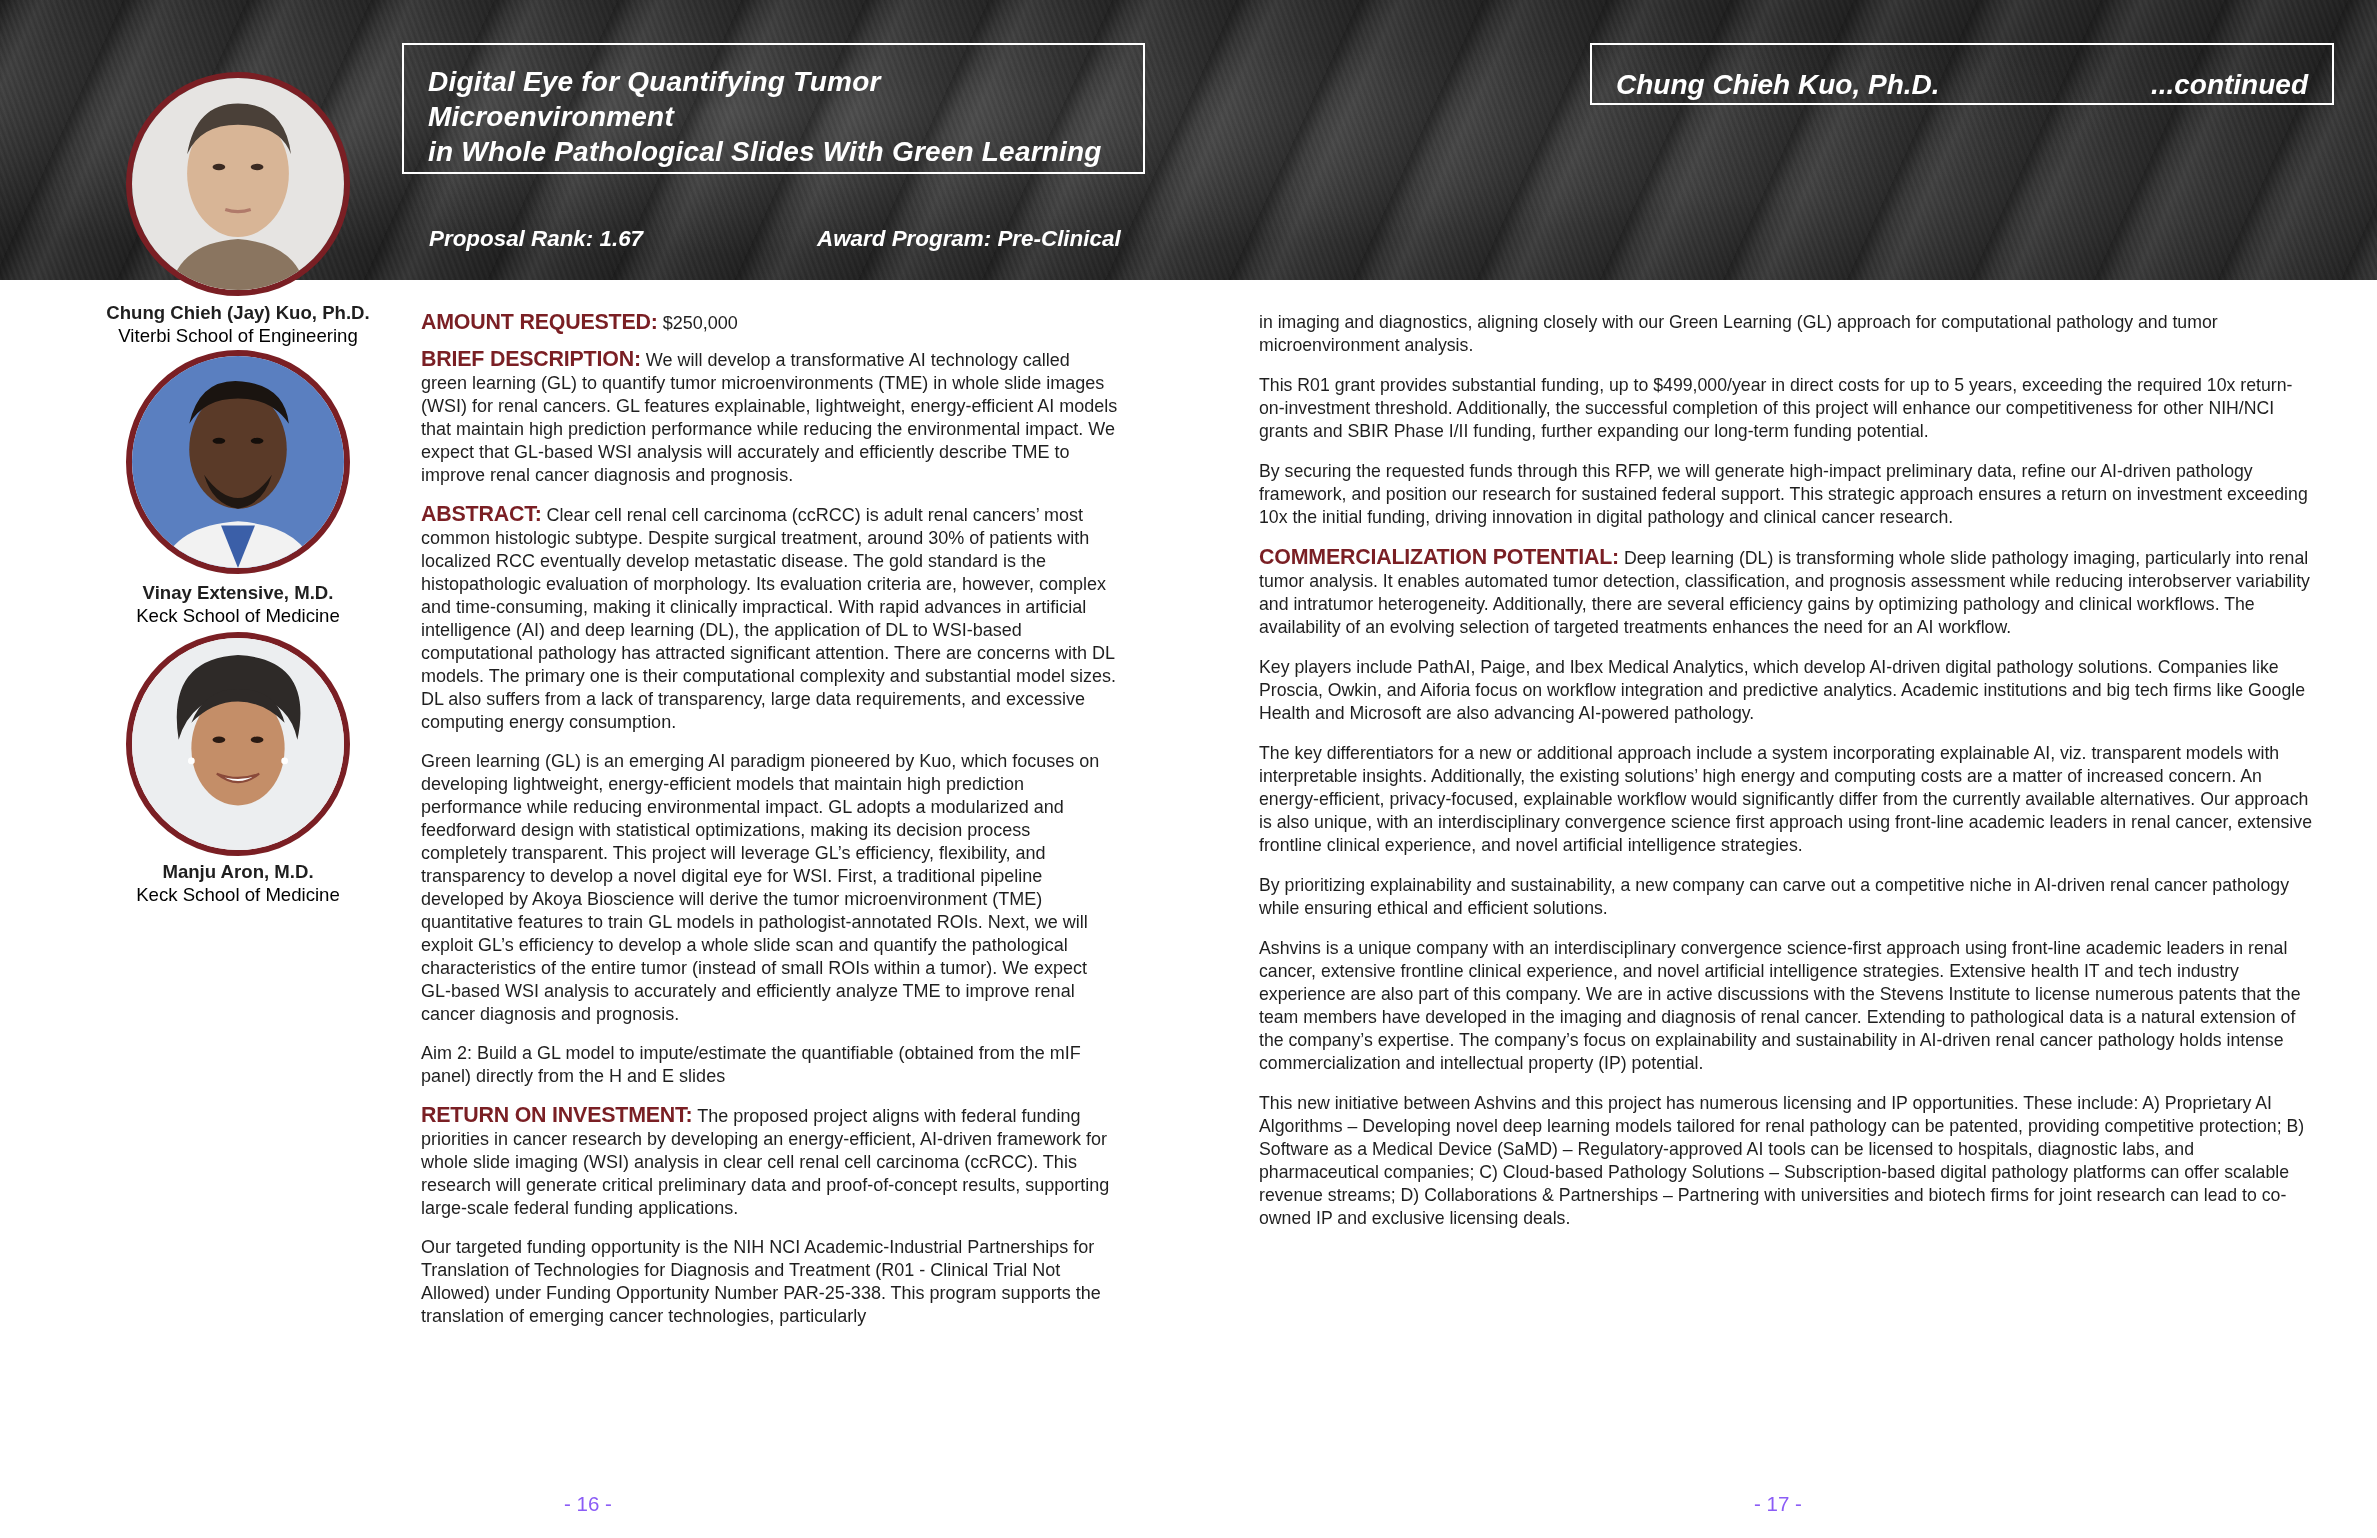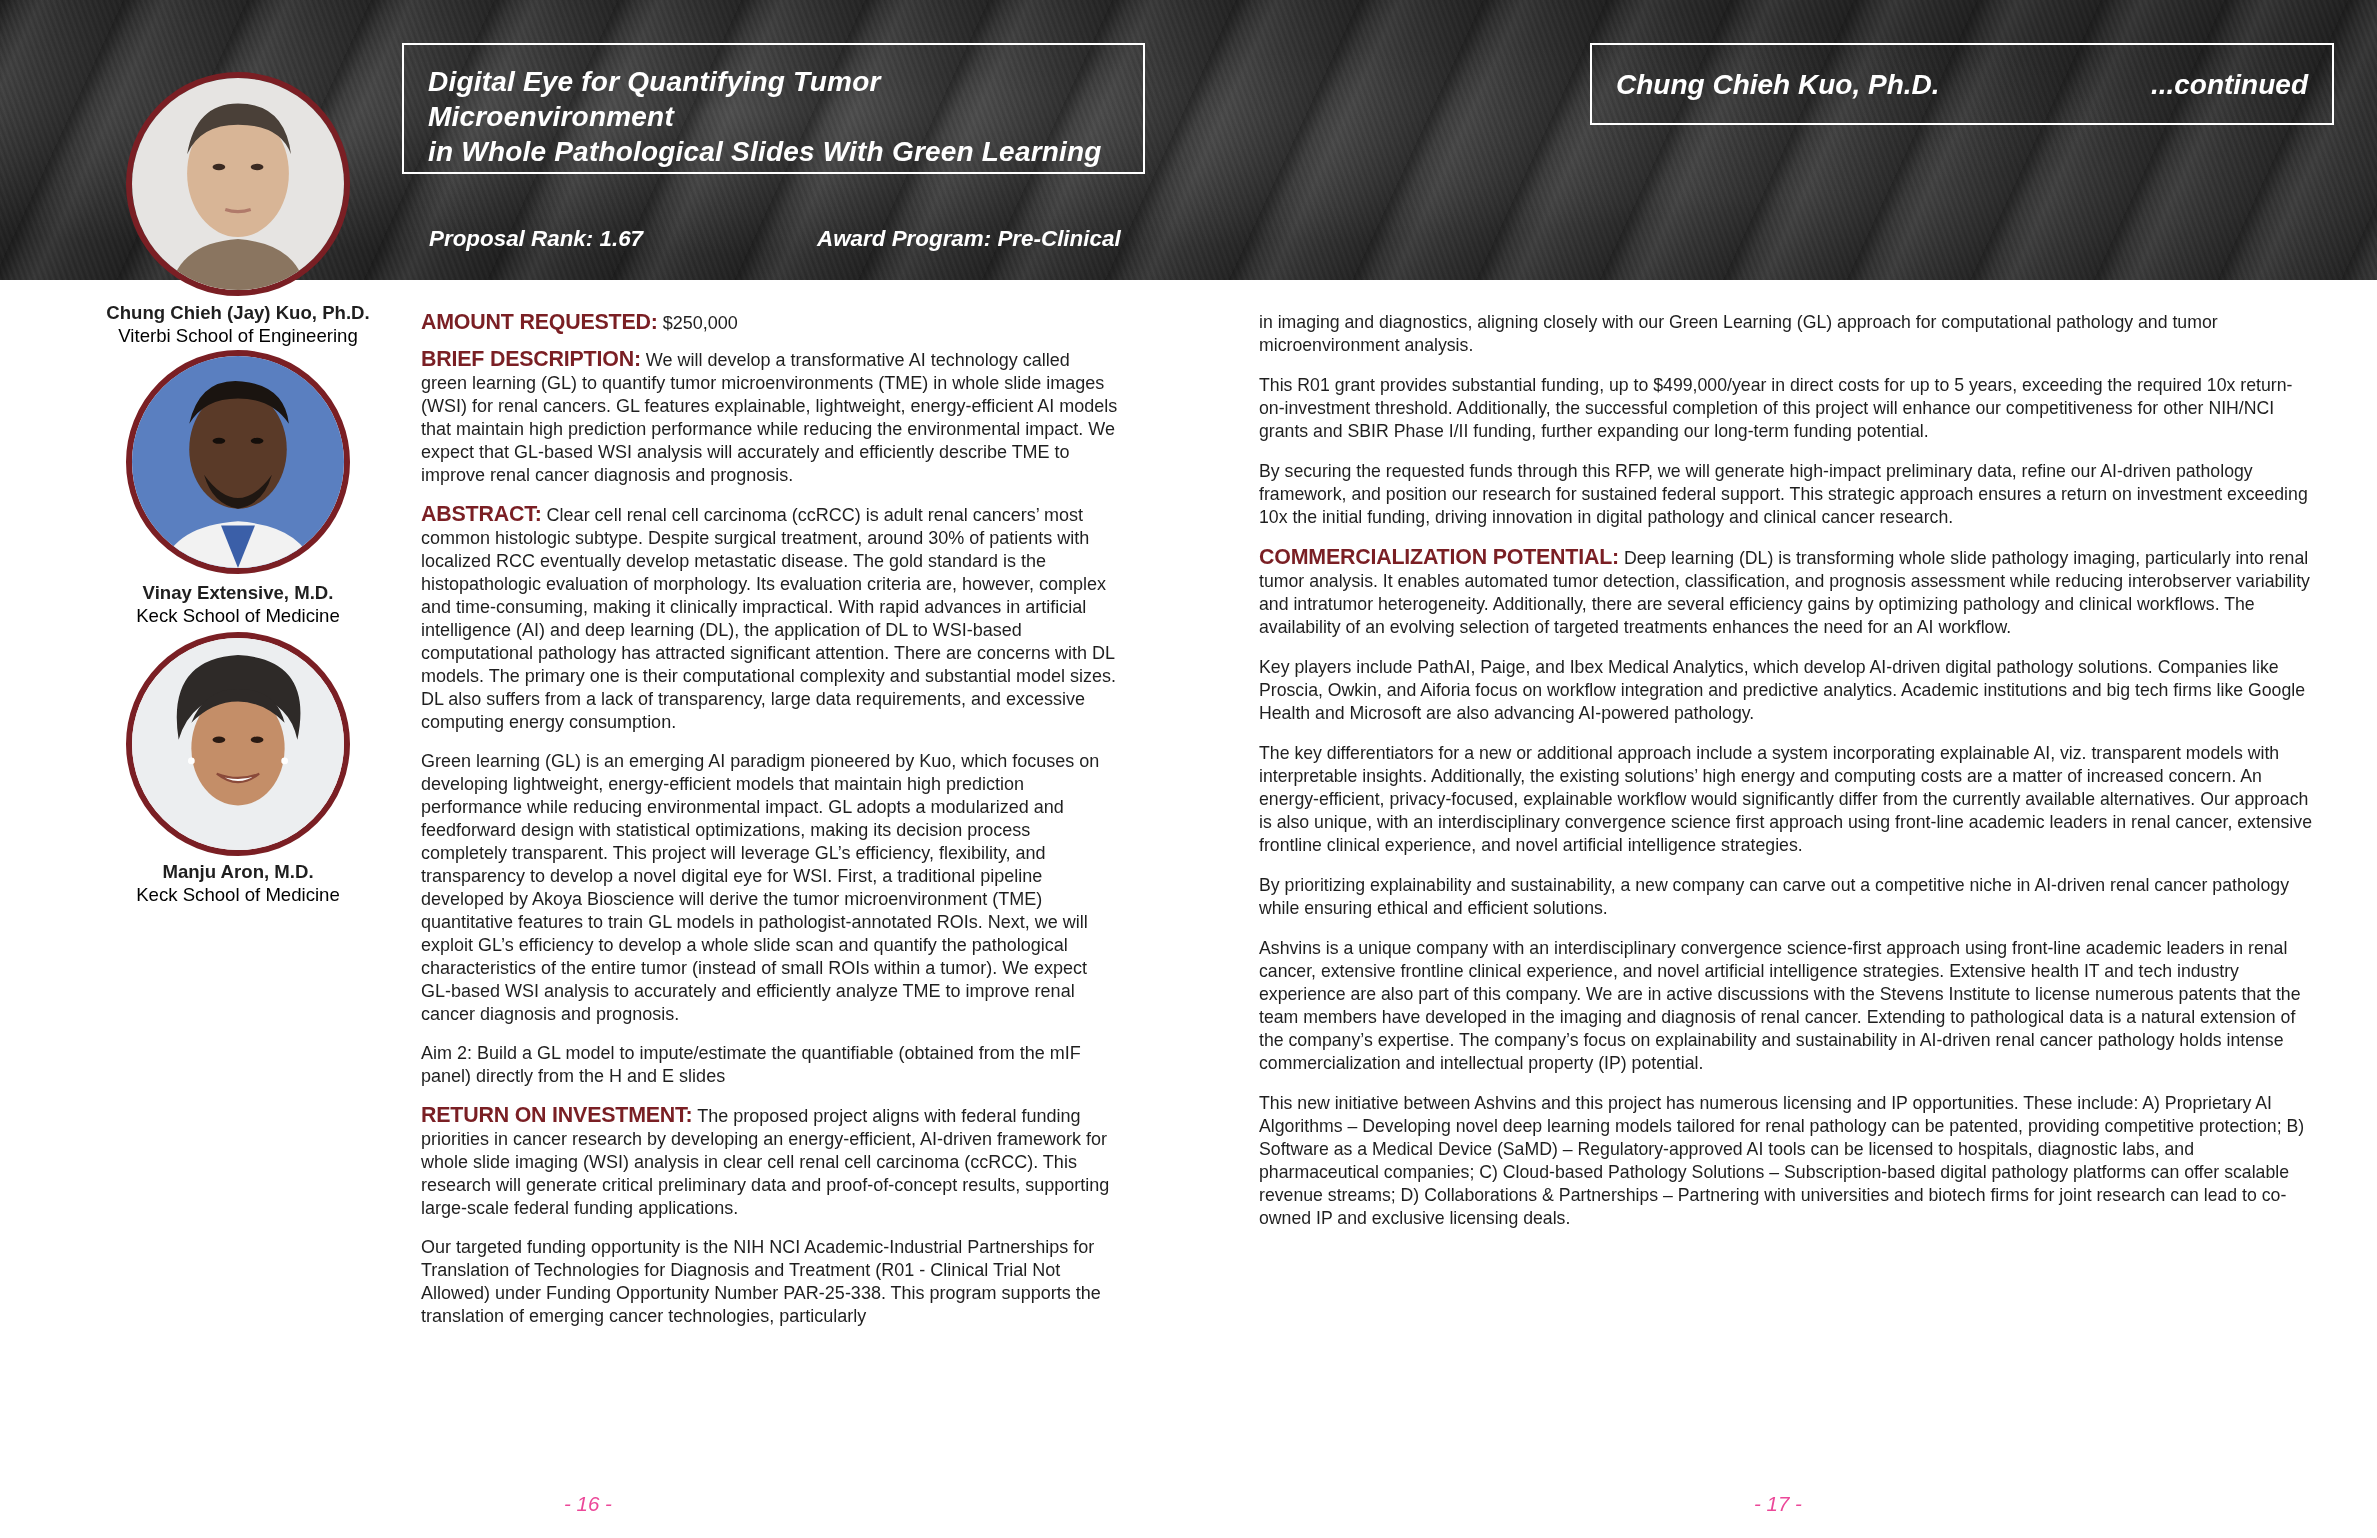--- a/index.html
+++ b/index.html
@@ -16,21 +16,21 @@
         radial-gradient(ellipse at 30% 40%, rgba(120,120,120,0.35), rgba(0,0,0,0) 60%),
         radial-gradient(ellipse at 75% 70%, rgba(90,90,90,0.3), rgba(0,0,0,0) 55%);
     }
 
     .title-box {
       position: absolute; border: 2.8px solid #ffffff; color: #ffffff;
       font-style: italic; font-weight: bold;
     }
     .title-box.left { left: 402px; top: 43px; width: 743px; height: 131px; padding: 18.6px 24px; }
     .title-box.left .t-line { font-size: 28px; line-height: 35px; display: block; letter-spacing: 0.2px; }
-    .title-box.right { left: 1590px; top: 43px; width: 744px; height: 82px; padding: 20.5px 24px; display: flex; justify-content: space-between; }
+    .title-box.right { left: 1590px; top: 43px; width: 744px; height: 62px; padding: 20.5px 24px; display: flex; justify-content: space-between; }
     .title-box.right span { font-size: 28px; line-height: 37px; }
 
     .meta-line {
       position: absolute; top: 226px; color: #ffffff; font-style: italic; font-weight: bold; font-size: 22.4px;
     }
     .meta-rank { left: 429px; }
     .meta-program { left: 817px; }
 
     
     .portrait {
@@ -54,21 +54,21 @@
       position: absolute; font-family: "Liberation Sans", sans-serif;
       font-size: 18px; line-height: 23px; color: #1f1f1f;
     }
     .col-left { left: 421px; top: 311px; width: 699px; }
     .col-right { left: 1259px; top: 311px; width: 1053px; font-size: 17.7px; }
     .col p { margin-bottom: 16px; }
     .col-right p { margin-bottom: 17px; }
     .head { color: #7a1f24; font-weight: bold; font-size: 21.4px; letter-spacing: -0.2px; }
     .col-left p.first { margin-bottom: 13px; }
 
-    .page-num { position: absolute; top: 1492px; font-size: 20.5px; color: #ec4899; font-style: italic; }
+    .page-num { position: absolute; top: 1492px; font-size: 20.5px; color: #8b5cf6; }
     .pn-left { left: 564px; }
     .pn-right { left: 1754px; }
   </style>
 </head>
 <body>
 
 <div class="header-band"></div>
 
 <div class="title-box left">
   <span class="t-line">Digital Eye for Quantifying Tumor Microenvironment</span>

